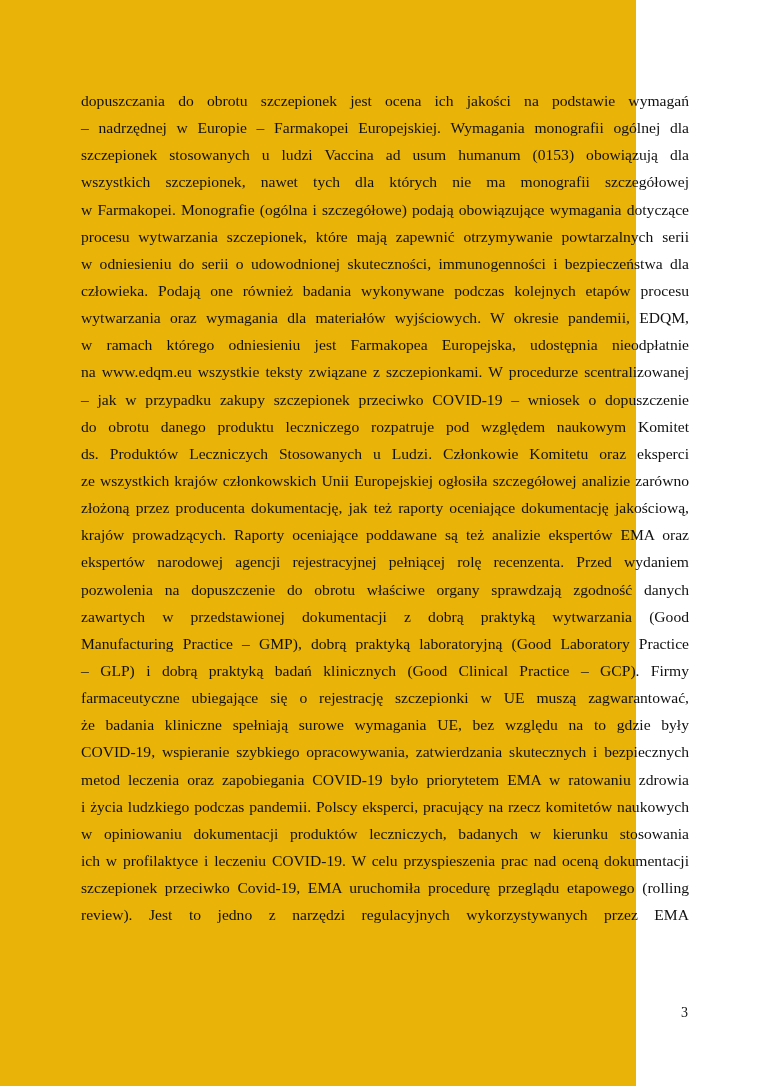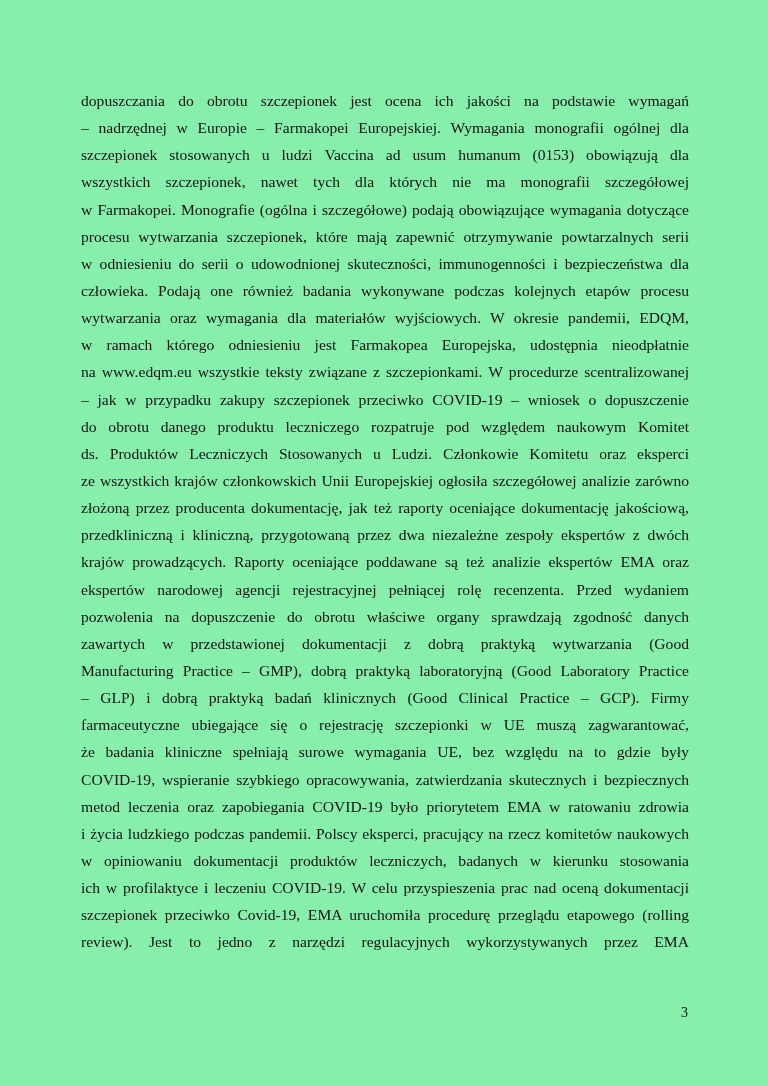--- a/index.html
+++ b/index.html
@@ -11,23 +11,23 @@
       width: 768px;
       height: 1086px;
       position: relative;
       overflow: hidden;
       font-family: "Liberation Serif", serif;
       color: #111111;
     }
     .page {
       position: absolute;
       left: 0; top: 0;
-      width: 768px;
+      width: 636px;
       height: 1086px;
-      background: #86efac;
+      background: #eab308;
     }
     .body-text {
       position: absolute;
       left: 81px;
       top: 87px;
       width: 608px;
       margin: 0;
     }
     .line {
       display: block;
@@ -66,21 +66,20 @@
       <span class="line" style="display: block; width: 608px; text-align: justify; text-align-last: justify; white-space: normal;"> w odniesieniu do serii o udowodnionej skuteczności, immunogenności i bezpieczeństwa dla</span>
       <span class="line" style="display: block; width: 608px; text-align: justify; text-align-last: justify; white-space: normal;">człowieka. Podają one również badania wykonywane podczas kolejnych etapów procesu</span>
       <span class="line" style="display: block; width: 608px; text-align: justify; text-align-last: justify; white-space: normal;">wytwarzania oraz wymagania dla materiałów wyjściowych. W okresie pandemii, EDQM,</span>
       <span class="line" style="display: block; width: 608px; text-align: justify; text-align-last: justify; white-space: normal;">w ramach którego odniesieniu jest Farmakopea Europejska, udostępnia nieodpłatnie</span>
       <span class="line" style="display: block; width: 608px; text-align: justify; text-align-last: justify; white-space: normal;">na www.edqm.eu wszystkie teksty związane z szczepionkami. W procedurze scentralizowanej</span>
       <span class="line" style="display: block; width: 608px; text-align: justify; text-align-last: justify; white-space: normal;">– jak w przypadku zakupy szczepionek przeciwko COVID-19 – wniosek o dopuszczenie</span>
       <span class="line" style="display: block; width: 608px; text-align: justify; text-align-last: justify; white-space: normal;">do obrotu danego produktu leczniczego rozpatruje pod względem naukowym Komitet</span>
       <span class="line" style="display: block; width: 608px; text-align: justify; text-align-last: justify; white-space: normal;">ds. Produktów Leczniczych Stosowanych u Ludzi. Członkowie Komitetu oraz eksperci</span>
       <span class="line" style="display: block; width: 608px; text-align: justify; text-align-last: justify; white-space: normal;">ze wszystkich krajów członkowskich Unii Europejskiej ogłosiła szczegółowej analizie zarówno</span>
       <span class="line" style="display: block; width: 608px; text-align: justify; text-align-last: justify; white-space: normal;">złożoną przez producenta dokumentację, jak też raporty oceniające dokumentację jakościową,</span>
-      <span class="line" style="display: block; width: 608px; text-align: justify; text-align-last: justify; white-space: normal;">przedkliniczną i kliniczną, przygotowaną przez dwa niezależne zespoły ekspertów z dwóch</span>
       <span class="line" style="display: block; width: 608px; text-align: justify; text-align-last: justify; white-space: normal;">krajów prowadzących. Raporty oceniające poddawane są też analizie ekspertów EMA oraz</span>
       <span class="line" style="display: block; width: 608px; text-align: justify; text-align-last: justify; white-space: normal;">ekspertów narodowej agencji rejestracyjnej pełniącej rolę recenzenta. Przed wydaniem</span>
       <span class="line" style="display: block; width: 608px; text-align: justify; text-align-last: justify; white-space: normal;">pozwolenia na dopuszczenie do obrotu właściwe organy sprawdzają zgodność danych</span>
       <span class="line" style="display: block; width: 608px; text-align: justify; text-align-last: justify; white-space: normal;">zawartych w przedstawionej dokumentacji z dobrą praktyką wytwarzania (Good</span>
       <span class="line" style="display: block; width: 608px; text-align: justify; text-align-last: justify; white-space: normal;">Manufacturing Practice – GMP), dobrą praktyką laboratoryjną (Good Laboratory Practice</span>
       <span class="line" style="display: block; width: 608px; text-align: justify; text-align-last: justify; white-space: normal;">– GLP) i dobrą praktyką badań klinicznych (Good Clinical Practice – GCP). Firmy</span>
       <span class="line" style="display: block; width: 608px; text-align: justify; text-align-last: justify; white-space: normal;">farmaceutyczne ubiegające się o rejestrację szczepionki w UE muszą zagwarantować,</span>
       <span class="line" style="display: block; width: 608px; text-align: justify; text-align-last: justify; white-space: normal;">że badania kliniczne spełniają surowe wymagania UE, bez względu na to gdzie były</span>
       <span class="line" style="display: block; width: 608px; text-align: justify; text-align-last: justify; white-space: normal;">COVID-19, wspieranie szybkiego opracowywania, zatwierdzania skutecznych i bezpiecznych</span>
       <span class="line" style="display: block; width: 608px; text-align: justify; text-align-last: justify; white-space: normal;">metod leczenia oraz zapobiegania COVID-19 było priorytetem EMA w ratowaniu zdrowia</span>

